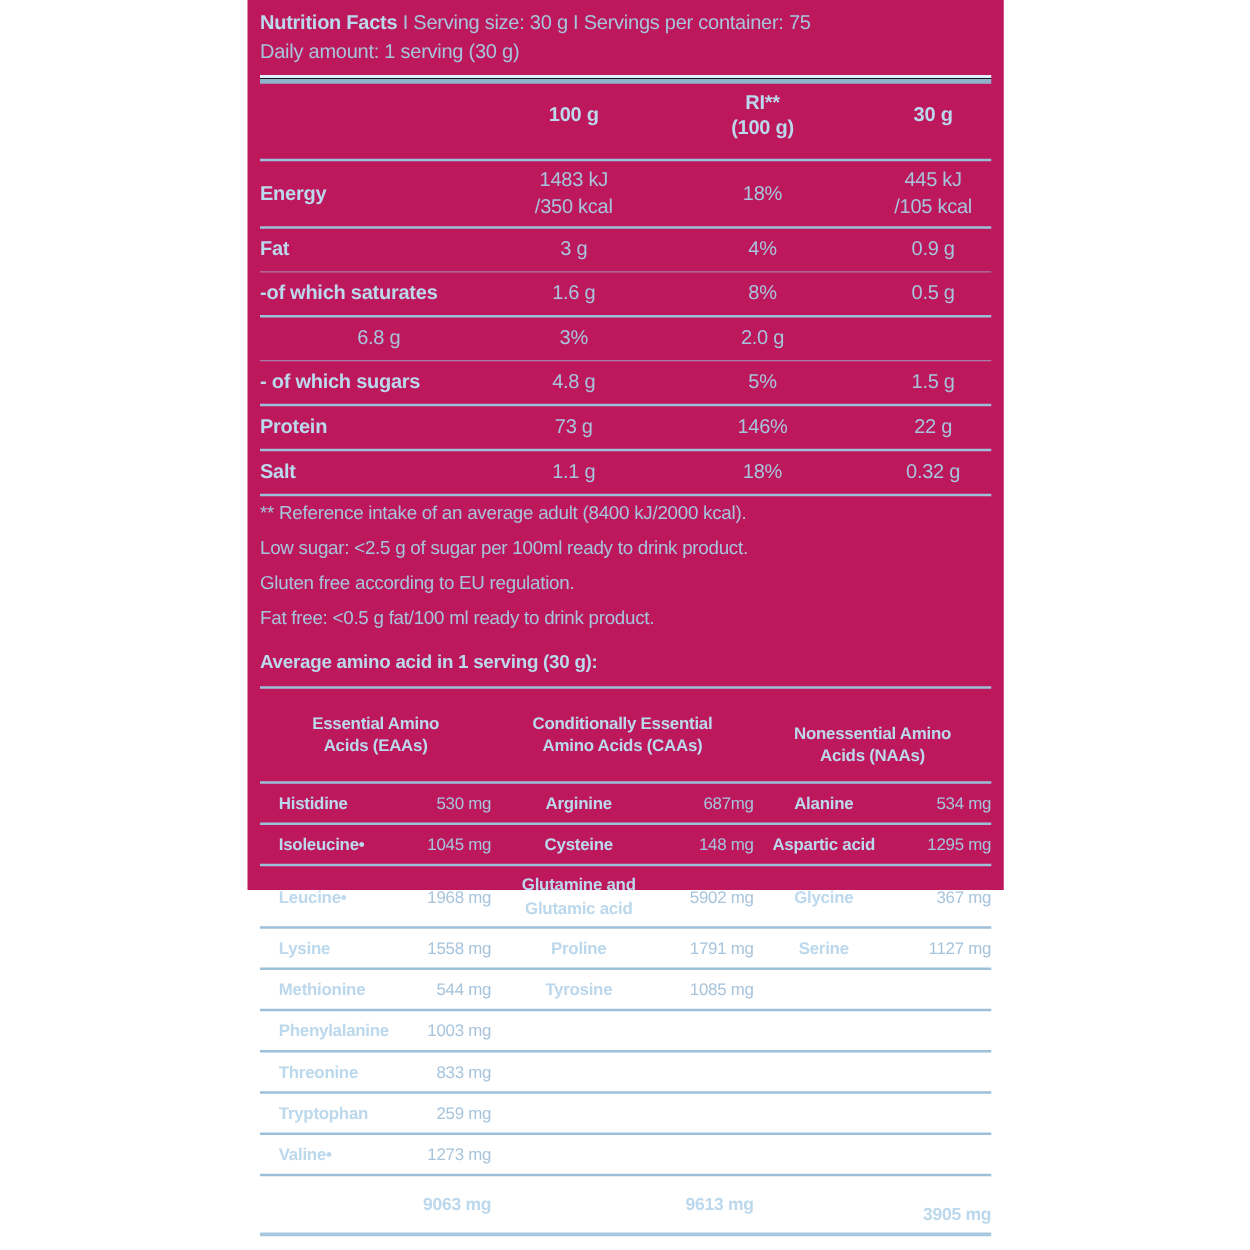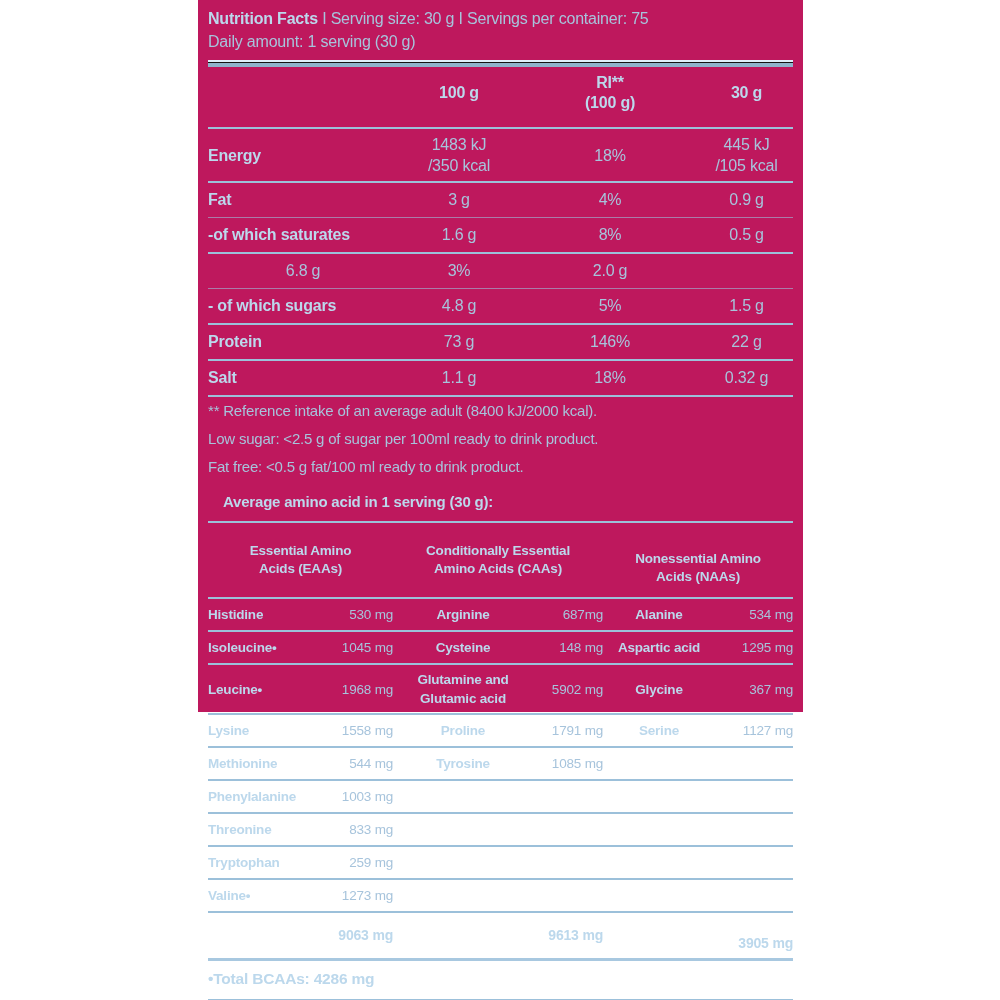--- a/index.html
+++ b/index.html
@@ -23,25 +23,25 @@
   .ntr .l{font-weight:700;color:#bcd8ec;font-size:16px;text-align:left;}
   .ntr .v1{text-align:center;font-size:16px;}
   .ntr .v2{text-align:center;font-size:16px;}
   .ntr .v3{text-align:center;font-size:16px;}
   .head{padding:6px 0;min-height:34px;}
   .head .c{font-weight:700;color:#bcd8ec;font-size:16px;line-height:20px;}
   .nrow{padding:6px 0;line-height:22px;}
   .nrow-tall{padding:5px 0;line-height:21px;}
   .mt8{margin-top:8px;}
   .notes{font-size:15px;line-height:28px;}
-  .amino-title{margin-top:10px;font-size:15px;line-height:22px;font-weight:700;color:#bcd8ec;margin-left:15px;}
+  .amino-title{margin-top:10px;font-size:15px;line-height:22px;font-weight:700;color:#bcd8ec;}
   
   .arow{display:grid;grid-template-columns:122px 63px 140px 70px 112px 78px;
         align-items:center;padding:5px 0;font-size:13.5px;line-height:21px;}
-  .arow .n1{font-weight:700;color:#bcd8ec;text-align:left;}
+  .arow .n1{font-weight:700;color:#bcd8ec;text-align:left;margin-left:15px;}
   .arow .v1{text-align:right;}
   .arow .n2{font-weight:700;color:#bcd8ec;text-align:center;line-height:19px;}
   .arow .v2{text-align:right;}
   .arow .n3{font-weight:700;color:#bcd8ec;text-align:center;}
   .arow .v3{text-align:right;}
   .ghead{padding:11px 0;}
   .ghead .g{font-weight:700;color:#bcd8ec;font-size:13.5px;line-height:18px;text-align:center;}
   .g1{grid-column:1 / span 2;} .g2{grid-column:3 / span 2;} .g3{grid-column:5 / span 2;margin-top:16px;}
   .totals{padding:4px 0;min-height:22px;}
   .totals .t{font-weight:700;color:#bcd8ec;text-align:right;font-size:14px;}
@@ -123,20 +123,21 @@
     <div class="l">Salt</div>
     <div class="v1">1.1 g</div>
     <div class="v2">18%</div>
     <div class="v3">0.32 g</div>
   </div>
   <div class="hr"></div>
 
   <div class="notes">
     <div>** Reference intake of an average adult (8400 kJ/2000 kcal).</div>
     <div>Low sugar: &lt;2.5 g of sugar per 100ml ready to drink product.</div>
+    <div>Gluten free according to EU regulation.</div>
     <div>Fat free: &lt;0.5 g fat/100 ml ready to drink product.</div>
   </div>
 
   <div class="amino-title">Average amino acid in 1 serving (30 g):</div>
   <div class="hr mt8"></div>
 
   <div class="arow ghead">
     <div class="g g1 pre">Essential Amino
 Acids (EAAs)</div>
     <div class="g g2 pre">Conditionally Essential

